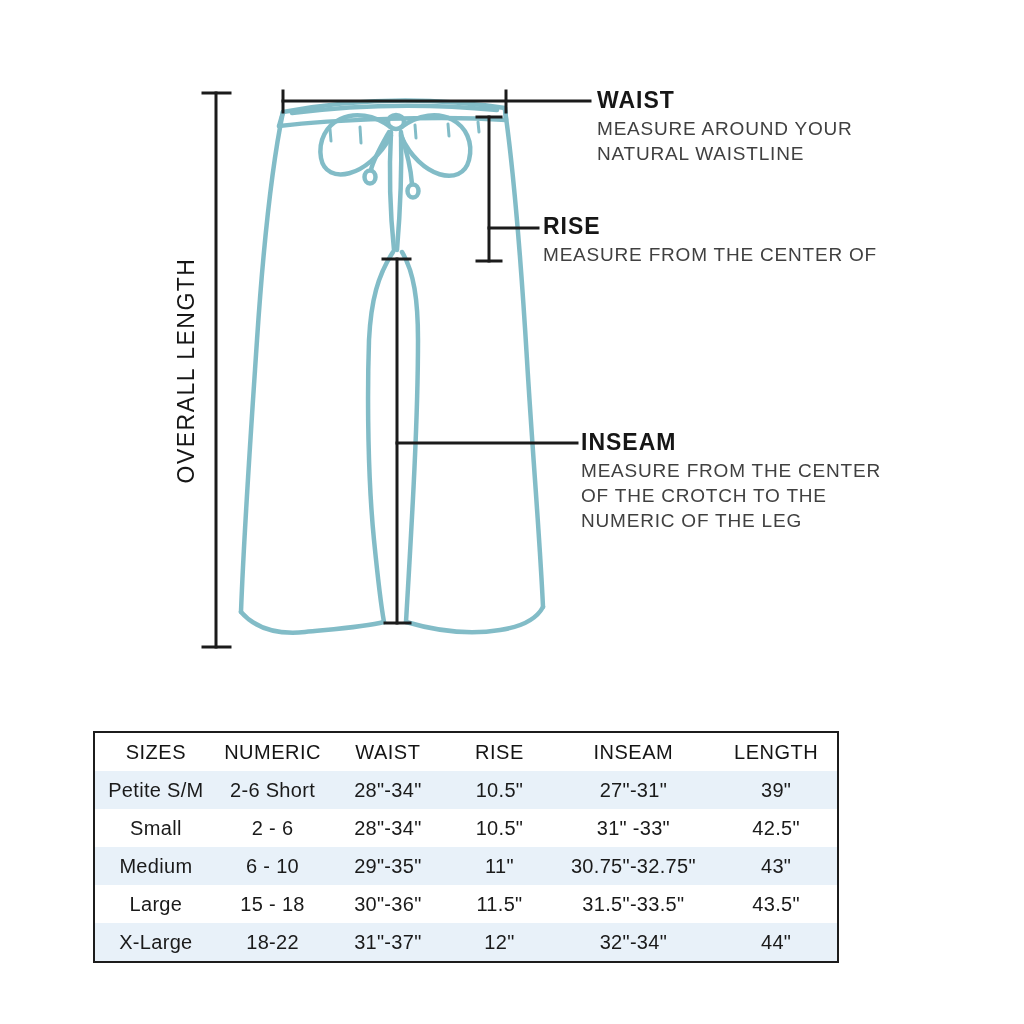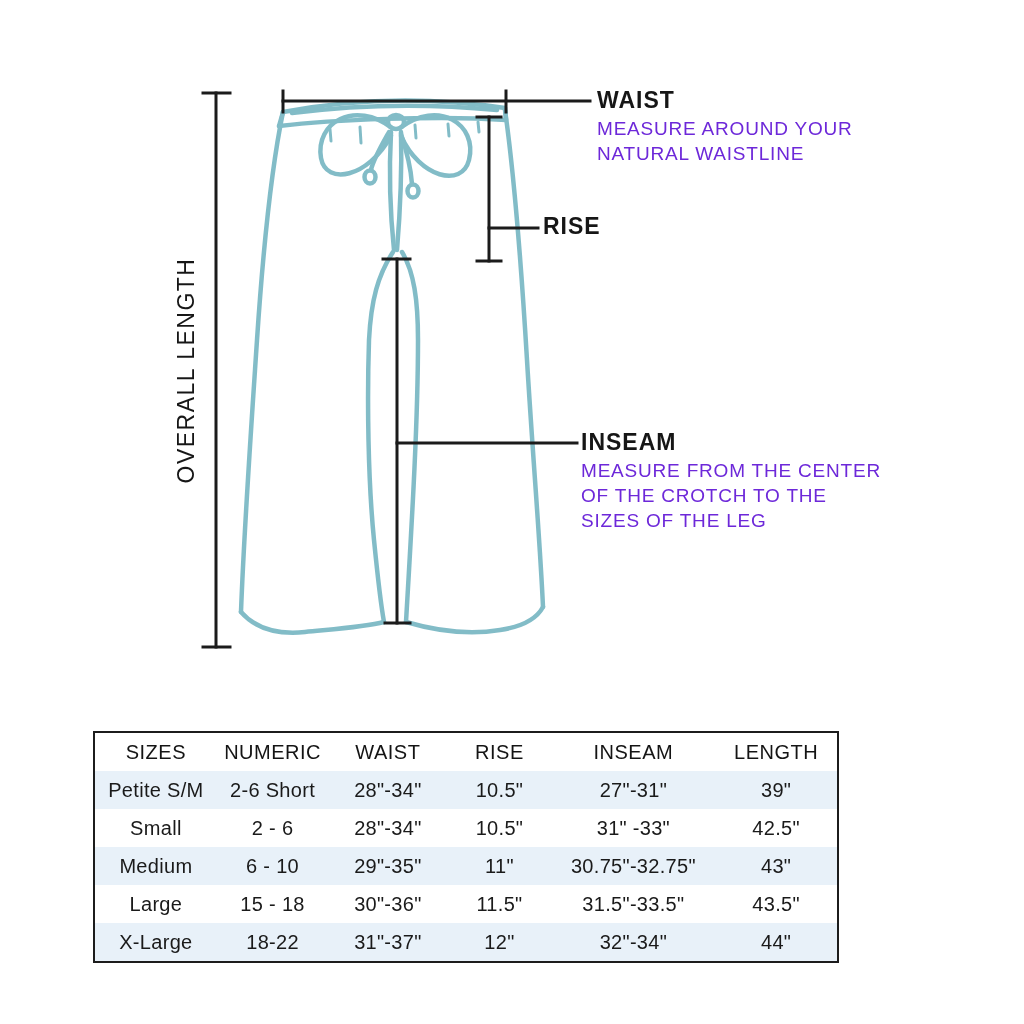--- a/index.html
+++ b/index.html
@@ -1,21 +1,21 @@
 <!DOCTYPE html>
 <html><head>
 <meta charset="utf-8">
 <style>
   html,body{margin:0;padding:0;background:#ffffff;}
   body{width:1024px;height:1024px;position:relative;font-family:"Liberation Sans",sans-serif;color:#1d1d1d;overflow:hidden;}
   .stage{position:absolute;inset:0;}
   svg.draw{position:absolute;left:0;top:0;}
   .lbl-block{position:absolute;}
   .lbl-title{font-size:23px;font-weight:600;letter-spacing:1px;color:#161616;line-height:26px;}
-  .lbl-desc{font-size:19px;font-weight:400;letter-spacing:0.8px;color:#6d28d9;line-height:25px;margin-top:3px;}
+  .lbl-desc{font-size:19px;font-weight:400;letter-spacing:0.8px;color:#404040;line-height:25px;margin-top:3px;}
   .overall-label{position:absolute;left:61px;top:357px;width:250px;text-align:center;transform:rotate(-90deg);font-size:23px;letter-spacing:1.5px;font-weight:400;color:#161616;white-space:nowrap;}
   .size-table{position:absolute;left:93px;top:731px;width:746px;height:232px;border-collapse:collapse;table-layout:fixed;border:2px solid #1c1c1c;font-size:20px;}
   .size-table th{font-weight:400;font-size:20px;letter-spacing:0.5px;color:#141414;}
   .size-table td{font-size:20px;color:#1a1a1a;letter-spacing:0.3px;}
   .size-table th,.size-table td{text-align:center;padding:0;height:38px;}
   .size-table tbody tr.alt{background:#e8f1f9;margin-top:16px;}
   .c1{width:16.5%;} .c2{width:15%;} .c3{width:16%;} .c4{width:14%;} .c5{width:22%;} .c6{width:16.5%;}
 </style>
 </head>
 <body>
@@ -102,29 +102,30 @@
     <div class="lbl-title">WAIST</div>
     <div class="lbl-desc">
       <div>MEASURE AROUND YOUR</div>
       <div>NATURAL WAISTLINE</div>
     </div>
   </div>
 
   <div class="lbl-block" style="left:543px;top:213px;">
     <div class="lbl-title">RISE</div>
     <div class="lbl-desc">
+      <div>MEASURE FROM THE CENTER OF</div>
     </div>
   </div>
 
   <div class="lbl-block" style="left:581px;top:429px;">
     <div class="lbl-title">INSEAM</div>
     <div class="lbl-desc">
       <div>MEASURE FROM THE CENTER</div>
       <div>OF THE CROTCH TO THE</div>
-      <div>SIZES OF THE LEG</div>
+      <div>NUMERIC OF THE LEG</div>
     </div>
   </div>
 
   <table class="size-table">
     <colgroup>
       <col class="c1">
         <col class="c2">
         <col class="c3">
         <col class="c4">
         <col class="c5">

